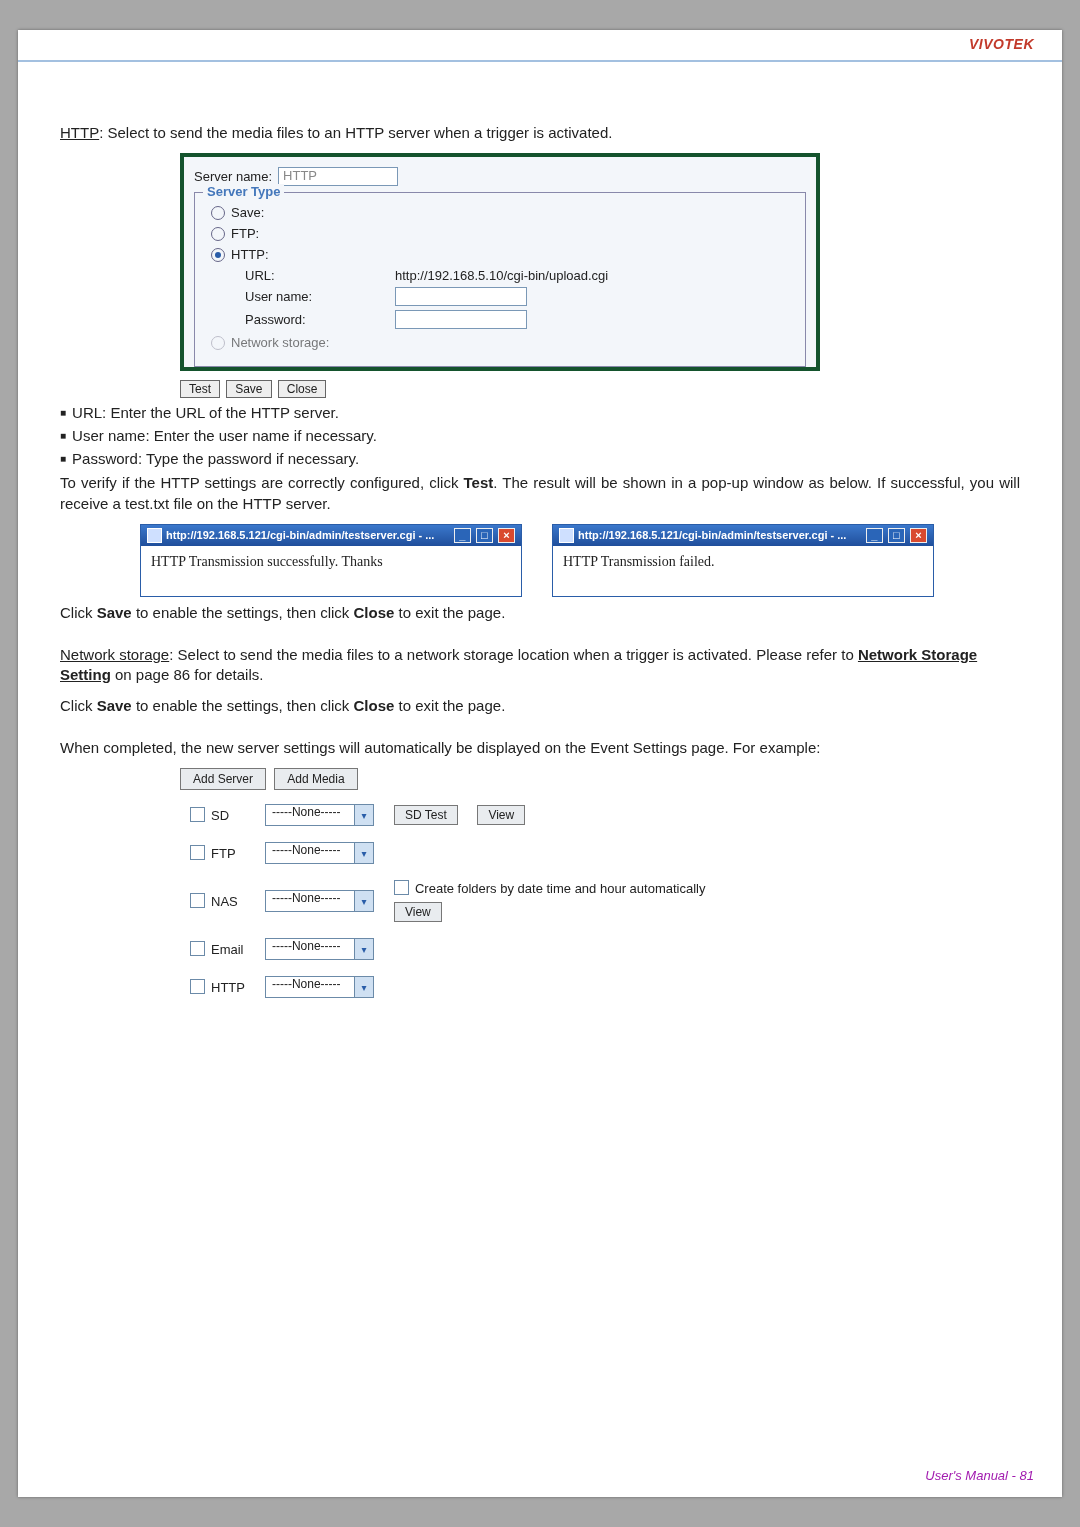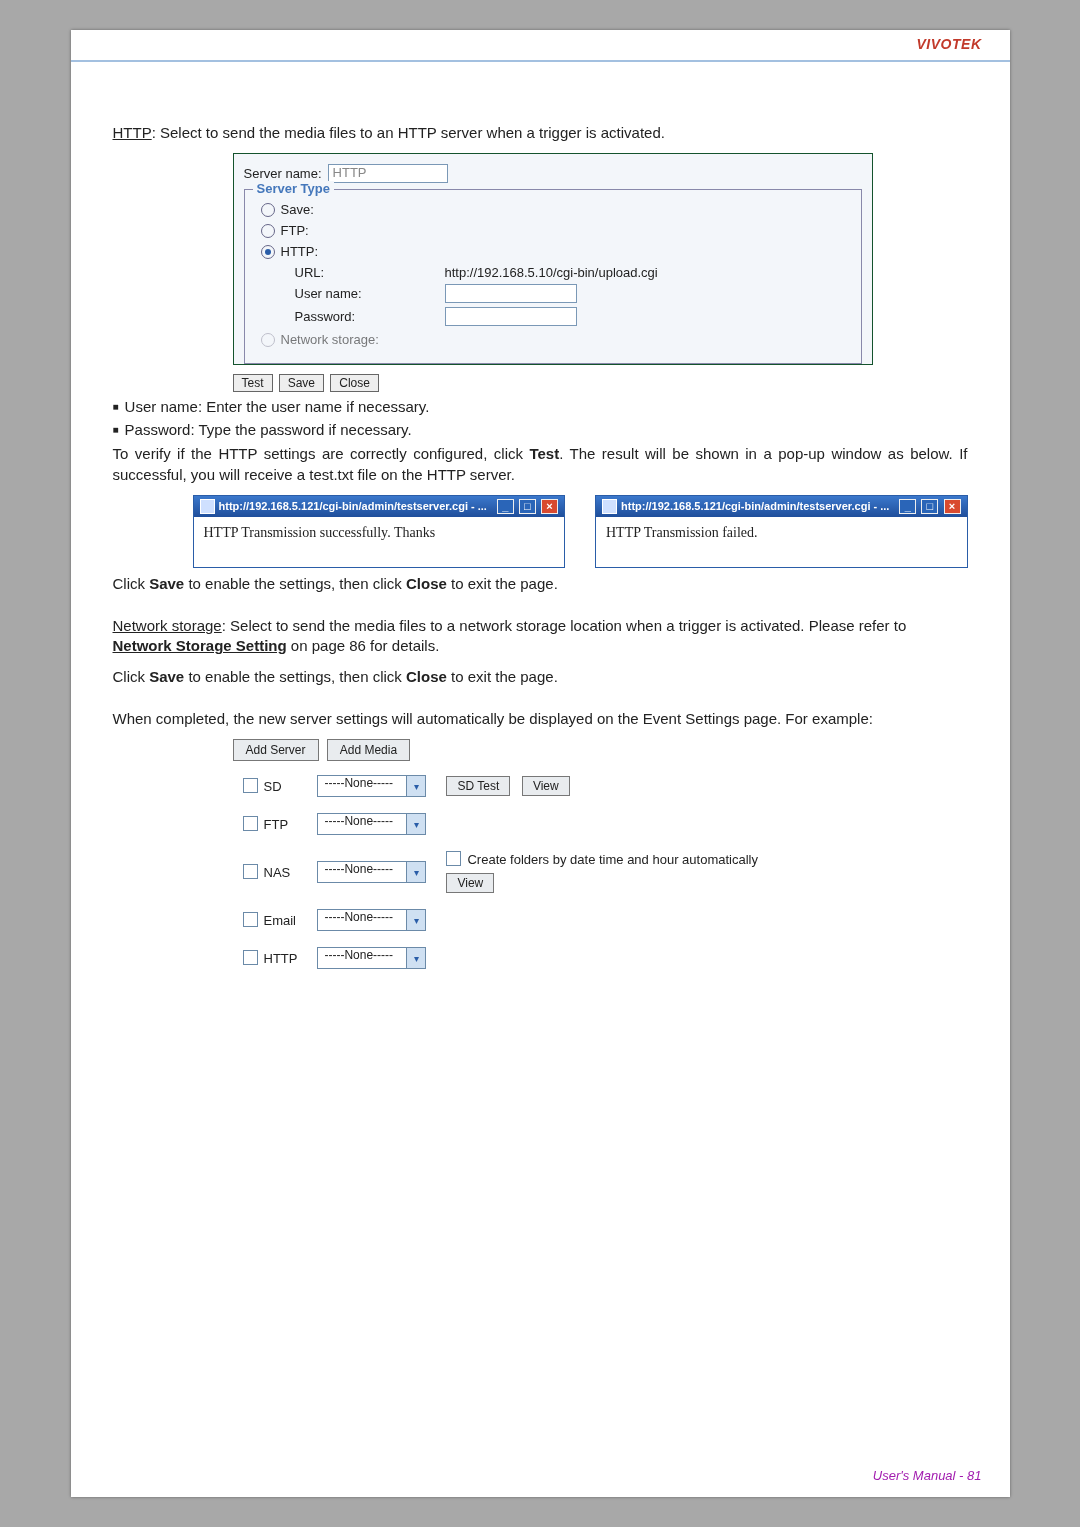--- a/index.html
+++ b/index.html
@@ -4,21 +4,21 @@
 <style>
   body {
     margin: 0;
     padding: 0;
     background: #a8a8a8;
     font-family: Arial, Helvetica, sans-serif;
     font-size: 15px;
     color: #222;
   }
   .page {
-    width: 939px;
+    width: 1044px;
     margin: 30px auto;
     background: #ffffff;
     min-height: 1467px;
     position: relative;
     box-shadow: 0 0 3px rgba(0,0,0,0.4);
   }
   .header-bar {
     height: 30px;
     background: transparent;
     border-bottom: 2px solid #a3c0e0;
@@ -44,21 +44,21 @@
   .bold { font-weight: bold; }
   .bullet { margin-left: 0; padding-left: 0;}
   .bullet-row { margin: 6px 0; }
   .bullet-row::before { content: "\25A0"; font-size: 10px; margin-right:6px; vertical-align:2px;}
 
   
   .form-img {
     margin: 0 0 8px 120px;
     width: 640px;
     background:#f3f6fa;
-    border:1px solid #14532d;
+    border:4px solid #14532d;
     padding: 6px 10px 0 10px;
     font-size:13px;
     box-sizing:border-box;
   }
   .form-img .row { display:flex; align-items:center; gap:6px; margin:4px 0;}
   .fieldset {
     border:1px solid #88a;
     margin-top:6px; padding:6px 10px 10px 10px;
     position:relative;
   }
@@ -83,21 +83,21 @@
   
   .event-wrap { margin: 4px 0 0 120px;}
   .btn2 { display:inline-block; border:1px solid #777; background:#e9ecef; padding:3px 12px; font-size:12px; cursor:pointer; margin-right:4px;}
   table.ev { border-collapse:collapse; margin-top:6px; font-size:13px;}
   table.ev th { background:#e2e6ea; color:#204060; padding:6px 18px; border:0; font-weight:bold;}
   table.ev td { padding:8px 10px; vertical-align:middle;}
   .chk { display:inline-block; width:13px; height:13px; border:1px solid #6b8aa8; background:#fff; margin-right:6px; vertical-align:-2px;}
   .sel { display:inline-flex; align-items:flex-start; border:1px solid #6b8aa8; background:#fff; height:20px;}
   .sel span.val{ padding:0 6px; font-size:12px; min-width:76px; display:inline-block;}
   .sel span.arrow{ width:18px; height:20px; background:#cfe0f2; display:inline-flex; align-items:center; justify-content:center; color:#2a5da8; font-size:10px; border-left:1px solid #6b8aa8;}
-  .sbtn { display:inline-block; border:1px solid #777; background:#e9ecef; padding:2px 10px; font-size:12px; cursor:pointer; margin-right:8px;}
+  .sbtn { display:inline-block; border:1px solid #777; background:#e9ecef; padding:2px 10px; font-size:12px; cursor:pointer; margin-right:16px;}
 
   .footer {
     position:absolute; bottom:14px; right:28px;
     color:#a21caf; font-style:italic; font-size:13px;
   }
 </style>
 </head>
 <body>
 
 <div class="page">
@@ -149,20 +149,21 @@
         </div>
       </div>
     </div>
     <div class="btn-row">
       <span class="btn">Test</span>
       <span class="btn">Save</span>
       <span class="btn">Close</span>
     </div>
 
     <div class="bullet">
+      <div class="bullet-row"><span>URL: Enter the URL of the HTTP server.</span></div>
       <div class="bullet-row"><span>User name: Enter the user name if necessary.</span></div>
       <div class="bullet-row"><span>Password: Type the password if necessary.</span></div>
     </div>
 
     <div class="para justify">
       <span>To verify if the HTTP settings are correctly configured, click </span><span class="bold">Test</span><span>. The result will be shown in a pop-up window as below. If successful, you will receive a test.txt file on the HTTP server.</span>
     </div>
 
     <div class="popups">
       <div class="popup">

